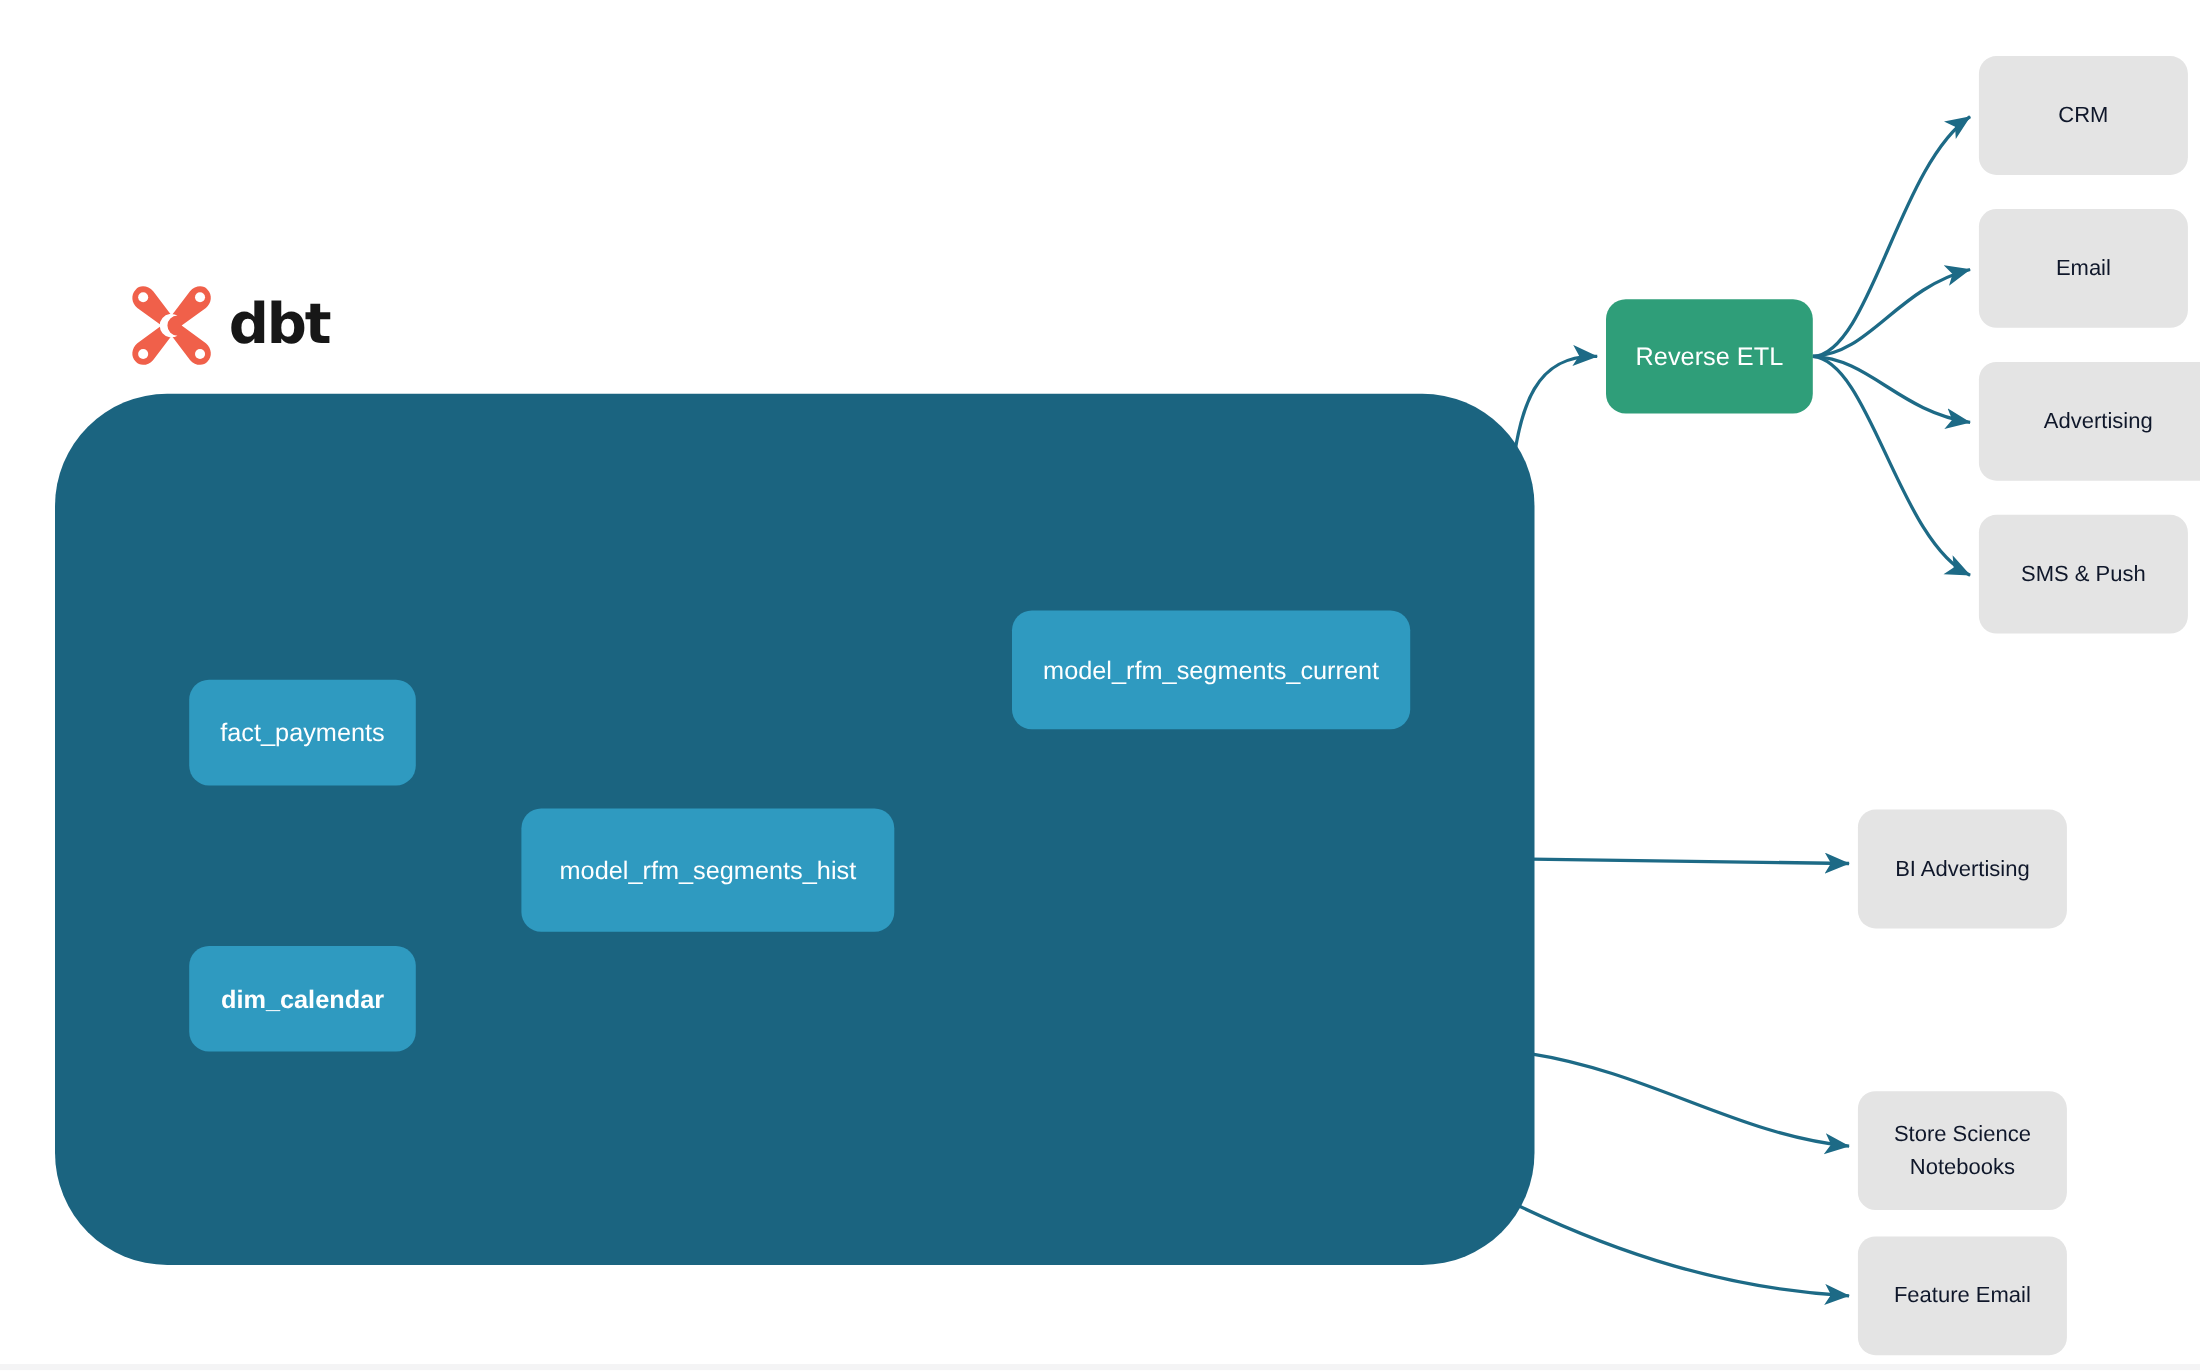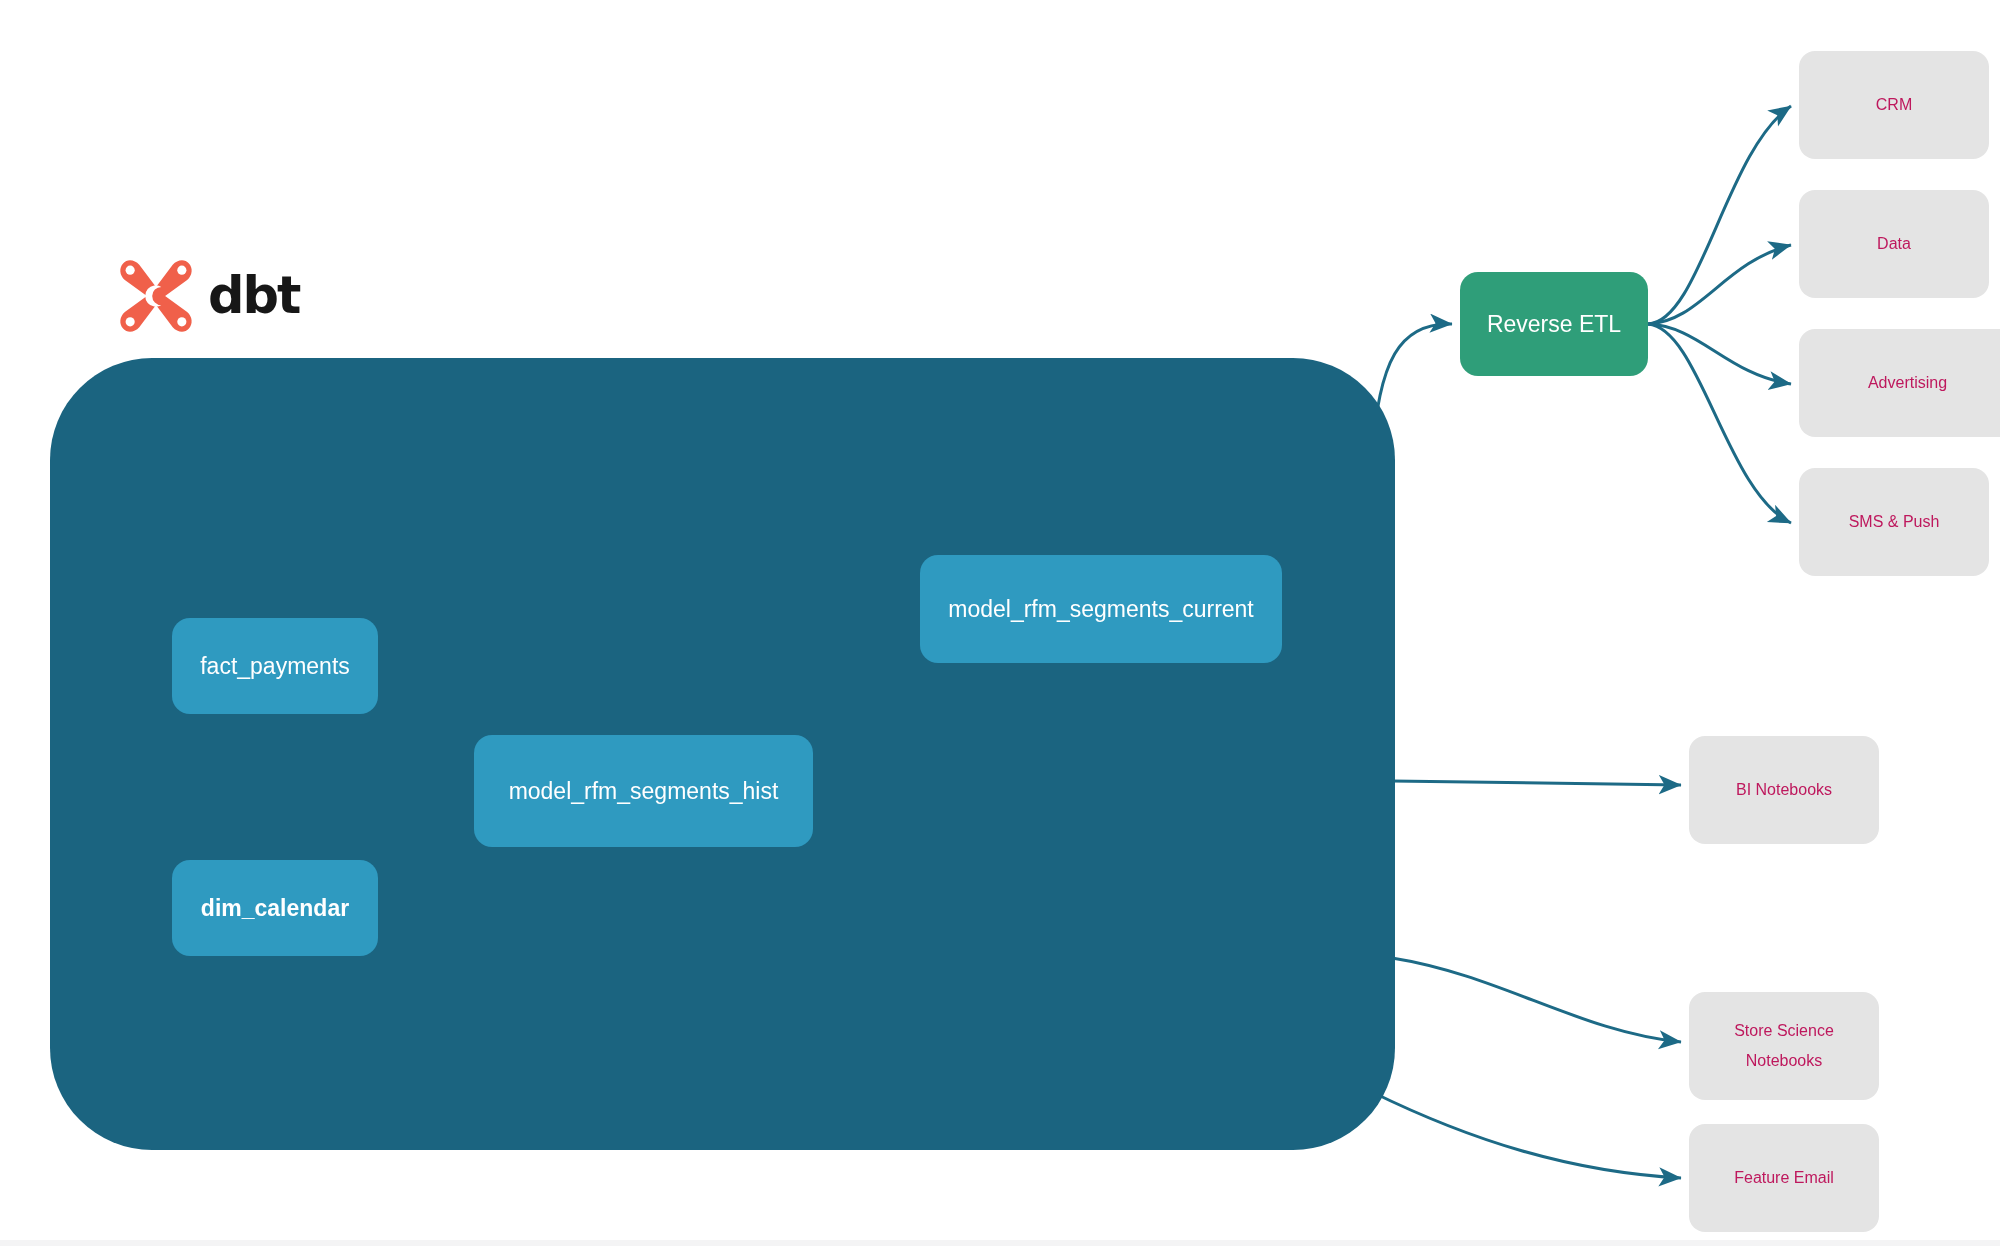--- a/index.html
+++ b/index.html
@@ -74,23 +74,23 @@
     padding: 0 10px;
   }
   .node-green {
     background: #2f9e79;
     color: #ffffff;
     border-radius: 18px;
     font-size: 23px;
   }
   .node-dest {
     background: #e4e4e4;
-    color: #be185d;
+    color: #0f172a;
     border-radius: 16px;
-    font-size: 16px;
+    font-size: 20px;
     line-height: 30px;
   }
 
   #node-fact-payments   { left: 172px;  top: 618px;  width: 206px; height: 96px; }
   #node-dim-calendar    { left: 172px;  top: 860px;  width: 206px; height: 96px; font-weight: bold; }
   #node-hist            { left: 474px;  top: 735px;  width: 339px; height: 112px; }
   #node-current         { left: 920px;  top: 555px;  width: 362px; height: 108px; }
   #node-reverse-etl     { left: 1460px; top: 272px;  width: 188px; height: 104px; }
 
   #dest-crm             { left: 1799px; top: 51px;   width: 190px; height: 108px; }
@@ -174,27 +174,27 @@
   <div class="node node-model" id="node-dim-calendar">dim_calendar</div>
 
   <div class="node node-model" id="node-hist">model_rfm_segments_hist</div>
 
   <div class="node node-model" id="node-current">model_rfm_segments_current</div>
 
   <div class="node node-green" id="node-reverse-etl">Reverse ETL</div>
 
   <div class="node node-dest" id="dest-crm">CRM</div>
 
-  <div class="node node-dest" id="dest-email">Data</div>
+  <div class="node node-dest" id="dest-email">Email</div>
 
   <div class="node node-dest" id="dest-advertising">Advertising</div>
 
   <div class="node node-dest" id="dest-sms">SMS &amp; Push</div>
 
-  <div class="node node-dest" id="dest-bi">BI Notebooks</div>
+  <div class="node node-dest" id="dest-bi">BI Advertising</div>
 
   <div class="node node-dest" id="dest-ds">
     <div>
       <div>Store Science</div>
       <div>Notebooks</div>
     </div>
   </div>
 
   <div class="node node-dest" id="dest-feature">Feature Email</div>
 

